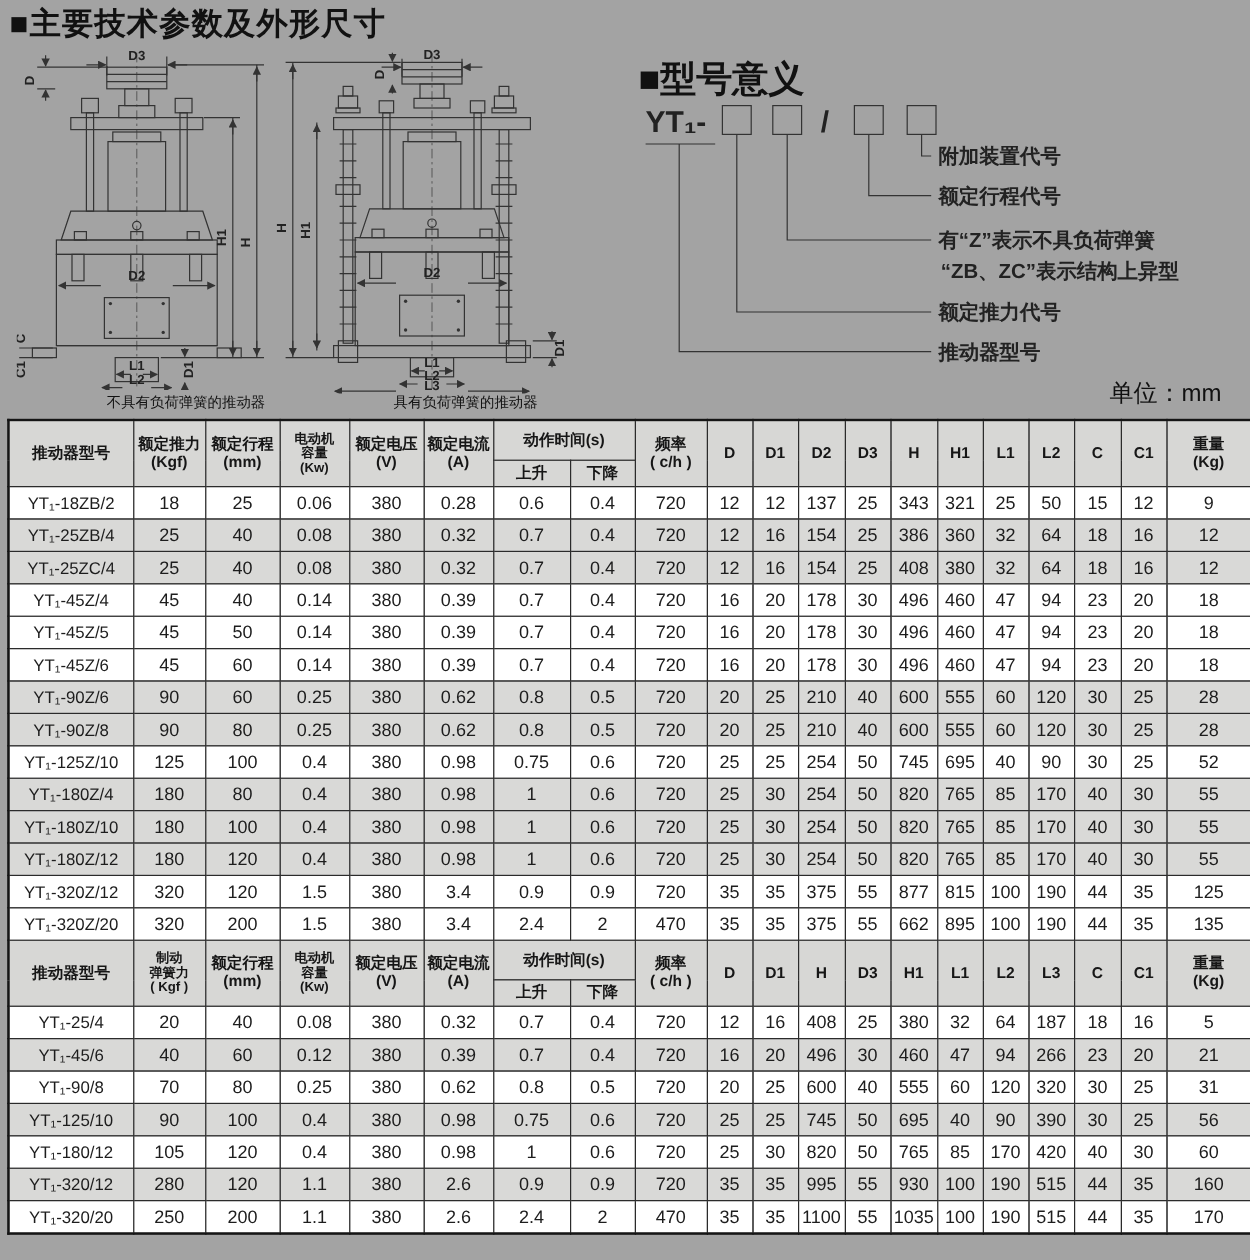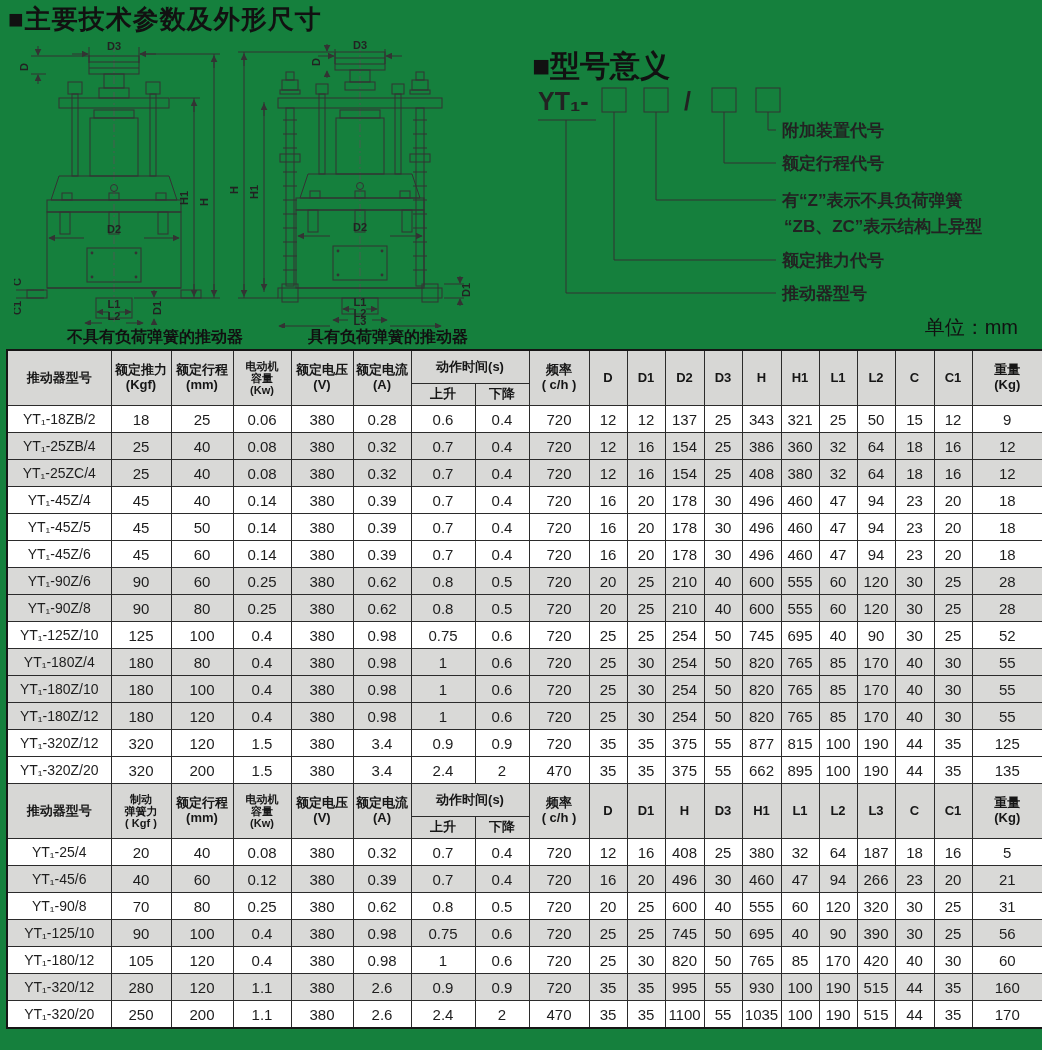--- a/index.html
+++ b/index.html
@@ -1,21 +1,21 @@
 <!DOCTYPE html>
 <html><head>
 <meta charset="utf-8">
 <style>
   html,body{margin:0;padding:0;background:#fff;}
-  .page{position:relative;width:1042px;height:1050px;background:#15803d;overflow:hidden;
+  .page{position:relative;width:1042px;height:1050px;background:#a3a3a3;overflow:hidden;
         font-family:"Liberation Sans","DejaVu Sans",sans-serif;color:#111;}
   .title{position:absolute;left:8px;top:2px;font-size:26px;font-weight:900;letter-spacing:1px;}
   .mm-title{position:absolute;left:532px;top:46px;font-size:30px;font-weight:900;}
   .unit{position:absolute;right:24px;top:314px;font-size:20px;font-weight:400;}
-  .caption{position:absolute;top:327px;width:220px;text-align:center;font-size:16px;font-weight:700;}
+  .caption{position:absolute;top:327px;width:220px;text-align:center;font-size:12px;font-weight:400;}
   .cap-left{left:45px;}
   .cap-right{left:278px;}
   svg.draw{position:absolute;top:40px;}
   #draw-left{left:14px;}
   #draw-right{left:230px;}
   #mm-svg{position:absolute;left:532px;top:80px;}
   svg text{font-family:"Liberation Sans","DejaVu Sans",sans-serif;}
   .dim{font-size:11px;font-weight:700;fill:#222;}
   .mm-code{font-size:25px;font-weight:700;fill:#222;}
   .mm-label{font-size:17px;font-weight:700;fill:#222;}

